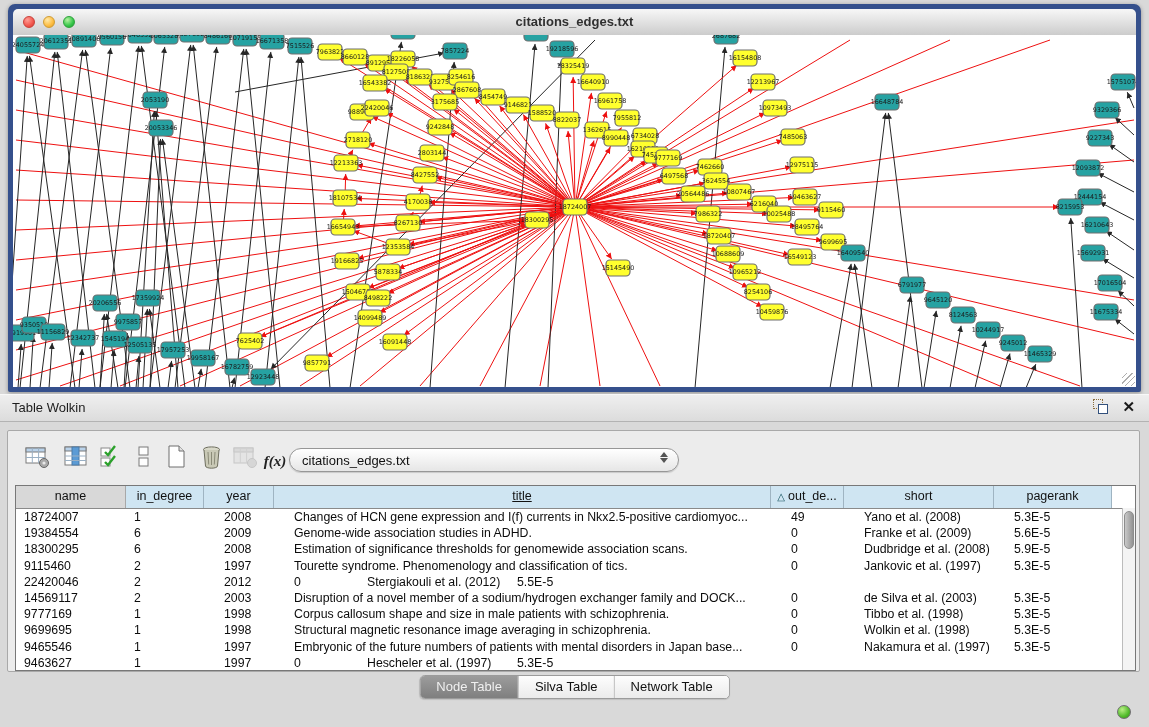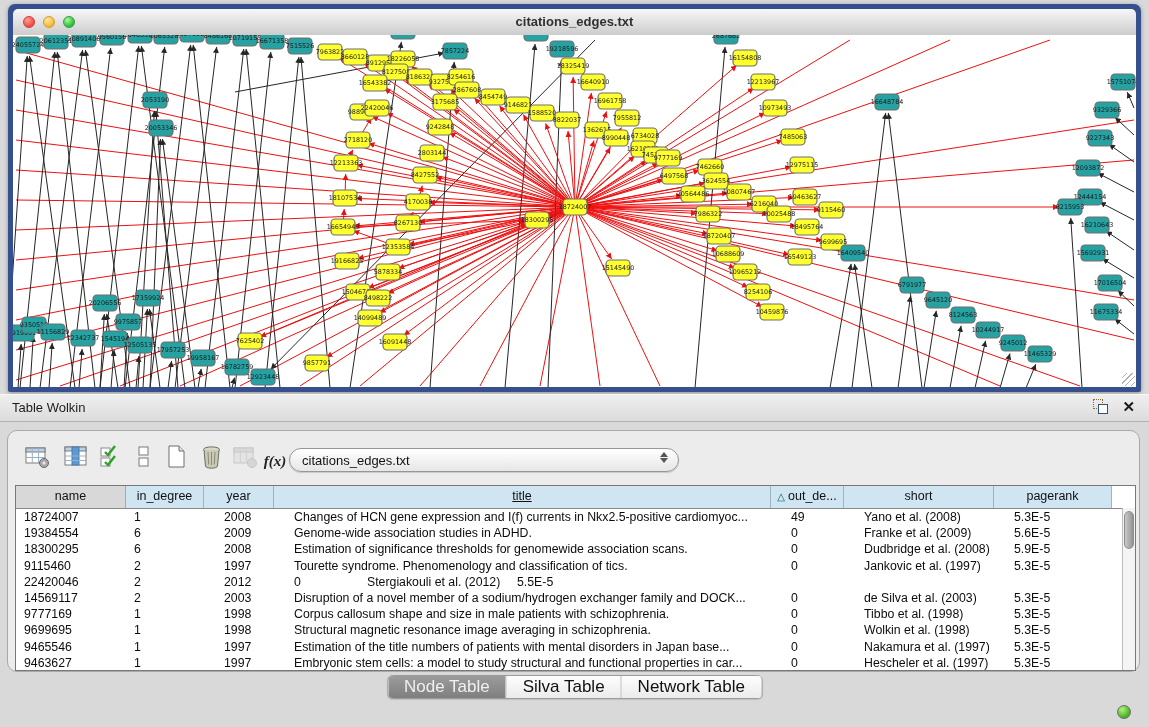--- a/index.html
+++ b/index.html
@@ -47,21 +47,21 @@
     border-top:1px solid #f8f8f8;border-bottom:1px solid #b3b3b3;
   }
   .panel-title{position:absolute;left:12px;top:5px;font-size:13px;color:#1d1d1d;}
   .panel-hdr-icons{position:absolute;right:14px;top:4px;display:flex;gap:14px;align-items:center;}
   .float-icon{position:relative;width:15px;height:15px;display:inline-block;}
   .float-icon .sq-back{position:absolute;left:0;top:0;width:8px;height:8px;border:1.5px dotted #8a6d3b;}
   .float-icon .sq-front{position:absolute;right:0;bottom:0;width:8px;height:8px;border:1.5px solid #32507c;background:#fff;}
   .close-icon{font-size:15px;font-weight:700;color:#1a1a1a;line-height:15px;}
   .panel-body{
     position:absolute;left:7px;top:36px;width:1133px;height:242px;
-    background:#ececec;border:1px solid #a9a9a9;border-radius:10px;box-sizing:border-box;
+    background:#ececec;border:1px solid #a9a9a9;border-radius:2px;box-sizing:border-box;
   }
   .toolbar{position:absolute;left:0;top:0;width:100%;height:52px;}
   .icon-btn{position:absolute;top:11px;width:30px;height:30px;border:none;background:transparent;padding:1px;}
   .icon-btn svg{width:27px;height:27px;}
   .fx-btn{font-family:"Liberation Serif",serif;font-style:italic;font-weight:700;font-size:15px;color:#222;}
   .dropdown{
     position:absolute;left:281px;top:17px;width:390px;height:24px;
     border:1px solid #979797;border-radius:12px;
     background:linear-gradient(#ffffff,#e6e6e6);
     box-sizing:border-box;box-shadow:0 1px 1px rgba(0,0,0,.15);
@@ -94,21 +94,21 @@
     position:absolute;left:1px;top:3px;width:10px;height:38px;border-radius:6px;
     background:linear-gradient(90deg,#c9c9c9,#939393);border:1px solid #8d8d8d;box-sizing:border-box;
   }
   
   .tabs{
     position:absolute;left:50%;top:281px;transform:translateX(-50%);
     display:flex;height:22px;border:1px solid #9b9b9b;border-radius:5px;
     overflow:hidden;background:#fff;box-shadow:0 1px 1px rgba(0,0,0,.12);
   }
   .tab{
-    padding:0 16px;line-height:21px;font-size:17px;color:#111;
+    padding:0 16px;line-height:21px;font-size:13px;color:#111;
     background:linear-gradient(#fdfdfd,#ebebeb);border-left:1px solid #bdbdbd;white-space:nowrap;
   }
   .tab:first-child{border-left:none;}
   .tab.active{background:linear-gradient(#9c9c9c,#7f7f7f);color:#f0f0f0;}
   
   .statusbar{position:absolute;left:0;bottom:0;width:100%;height:28px;}
   .mem-label{position:absolute;right:42px;top:7px;font-size:12px;color:#1c1c1c;margin-top:25px;}
   .mem-dot{
     position:absolute;right:18px;top:6px;width:14px;height:14px;border-radius:50%;
     background:radial-gradient(circle at 35% 30%,#b8ef84,#51bb2b 60%,#338c17);
@@ -724,30 +724,29 @@
               <div class="td" style="width: 70px;">1998</div>
               <div class="td" style="width: 497px;">Structural magnetic resonance image averaging in schizophrenia.</div>
               <div class="td" style="width: 73px;">0</div>
               <div class="td" style="width: 150px;">Wolkin et al. (1998)</div>
               <div class="td" style="width: 118px;">5.3E-5</div>
             </div>
             <div class="trow">
               <div class="td" style="width: 110px;">9465546</div>
               <div class="td" style="width: 90px;">1</div>
               <div class="td" style="width: 70px;">1997</div>
-              <div class="td" style="width: 497px;">Estimation of the title numbers of patients with mental disorders in Japan base...</div>
+              <div class="td" style="width: 497px;">Embryonic of the future numbers of patients with mental disorders in Japan base...</div>
               <div class="td" style="width: 73px;">0</div>
               <div class="td" style="width: 150px;">Nakamura et al. (1997)</div>
               <div class="td" style="width: 118px;">5.3E-5</div>
             </div>
             <div class="trow">
               <div class="td" style="width: 110px;">9463627</div>
               <div class="td" style="width: 90px;">1</div>
               <div class="td" style="width: 70px;">1997</div>
-              <div class="td" style="width: 497px;">Embryonic stem cells: a model to study structural and functional properties in car...</div>
               <div class="td" style="width: 73px;">0</div>
               <div class="td" style="width: 150px;">Hescheler et al. (1997)</div>
               <div class="td" style="width: 118px;">5.3E-5</div>
             </div>
           </div>
         <div class="vscroll">
           <div class="vthumb"></div>
         </div>
       </div>
     </div>

